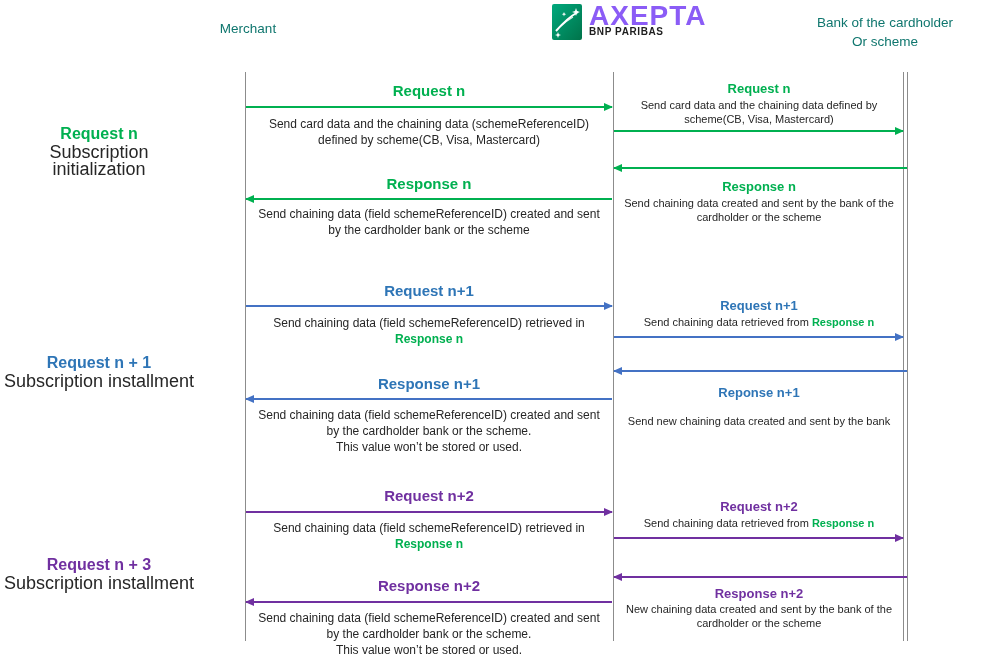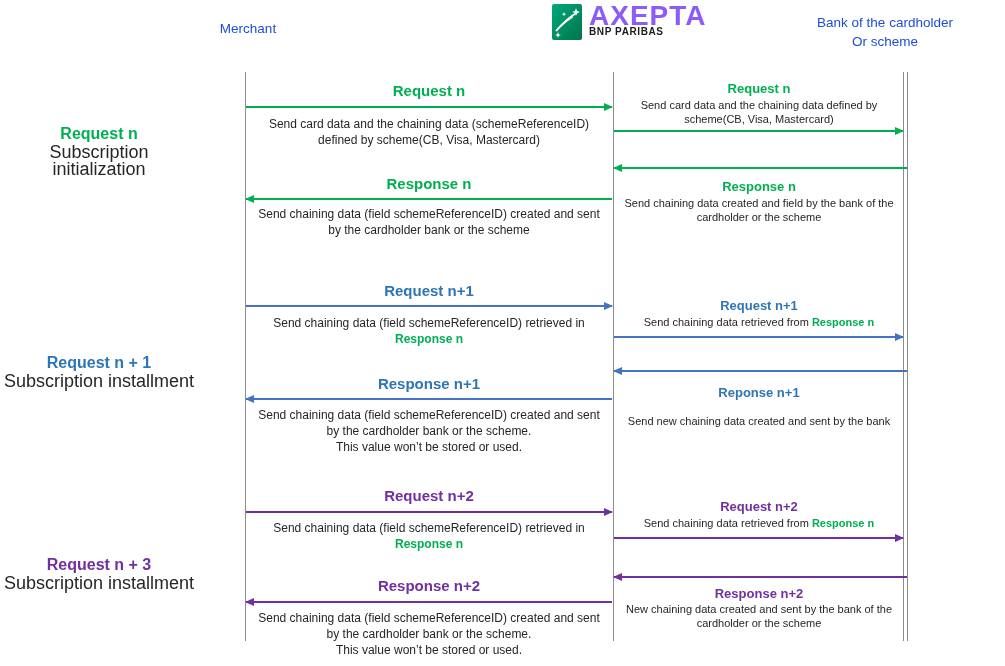--- a/index.html
+++ b/index.html
@@ -19,21 +19,21 @@
   .c-arrowblue{color:var(--arrow-blue,#4472C4);}
   .hl{font-weight:700;color:var(--green,#00B050);}
   .lifeline{position:absolute;width:1px;top:72px;height:569px;background:var(--lifeline,#8c8c8c);}
   .arrow{position:absolute;height:2px;background:currentColor;}
   .arrow.r::after{content:"";position:absolute;right:-1px;top:-3px;width:0;height:0;
     border-top:4px solid transparent;border-bottom:4px solid transparent;border-left:9px solid currentColor;}
   .arrow.l::before{content:"";position:absolute;left:-1px;top:-3px;width:0;height:0;
     border-top:4px solid transparent;border-bottom:4px solid transparent;border-right:9px solid currentColor;}
   .phase-title{font-weight:700;font-size:16px;line-height:20px;}
   .phase-sub{font-size:18px;line-height:17px;color:var(--text,#262626);}
-  .hdr{font-size:13.5px;line-height:19px;color:#1d4ed8;}
+  .hdr{font-size:13.5px;line-height:19px;color:#0f766e;}
   .logo{display:flex;align-items:center;gap:7px;}
   .logo-brand{font-weight:700;font-size:28px;line-height:20px;letter-spacing:1px;color:#8b5cf6;}
   .logo-sub{font-weight:700;font-size:10px;line-height:12px;letter-spacing:0.6px;color:#1e1e1e;}
 </style>
 </head>
 <body>
 
 <div id="canvas">
 
   <div class="abs tc hdr" style="left:168px;top:19px;width:160px;">Merchant</div>
@@ -129,21 +129,21 @@
   <div class="abs tc title-sm c-green" style="left:616px;top:81px;width:286px;">Request n</div>
   <div class="abs tc desc-sm" style="left:616px;top:98px;width:286px;">
     <div>Send card data and the chaining data defined by</div>
     <div>scheme(CB, Visa, Mastercard)</div>
   </div>
   <div class="arrow r c-green" style="left:614px;top:130px;width:289px;"></div>
 
   <div class="arrow l c-green" style="left:614px;top:167px;width:293px;"></div>
   <div class="abs tc title-sm c-green" style="left:616px;top:179px;width:286px;">Response n</div>
   <div class="abs tc desc-sm" style="left:616px;top:196px;width:286px;">
-    <div>Send chaining data created and field by the bank of the</div>
+    <div>Send chaining data created and sent by the bank of the</div>
     <div>cardholder or the scheme</div>
   </div>
 
   <div class="abs tc title-sm c-blue" style="left:616px;top:298px;width:286px;">Request n+1</div>
   <div class="abs tc desc-sm" style="left:616px;top:315px;width:286px;">
     <span>Send chaining data retrieved from </span><span class="hl">Response n</span>
   </div>
   <div class="arrow r c-arrowblue" style="left:614px;top:336px;width:289px;"></div>
 
   <div class="arrow l c-arrowblue" style="left:614px;top:370px;width:293px;"></div>

